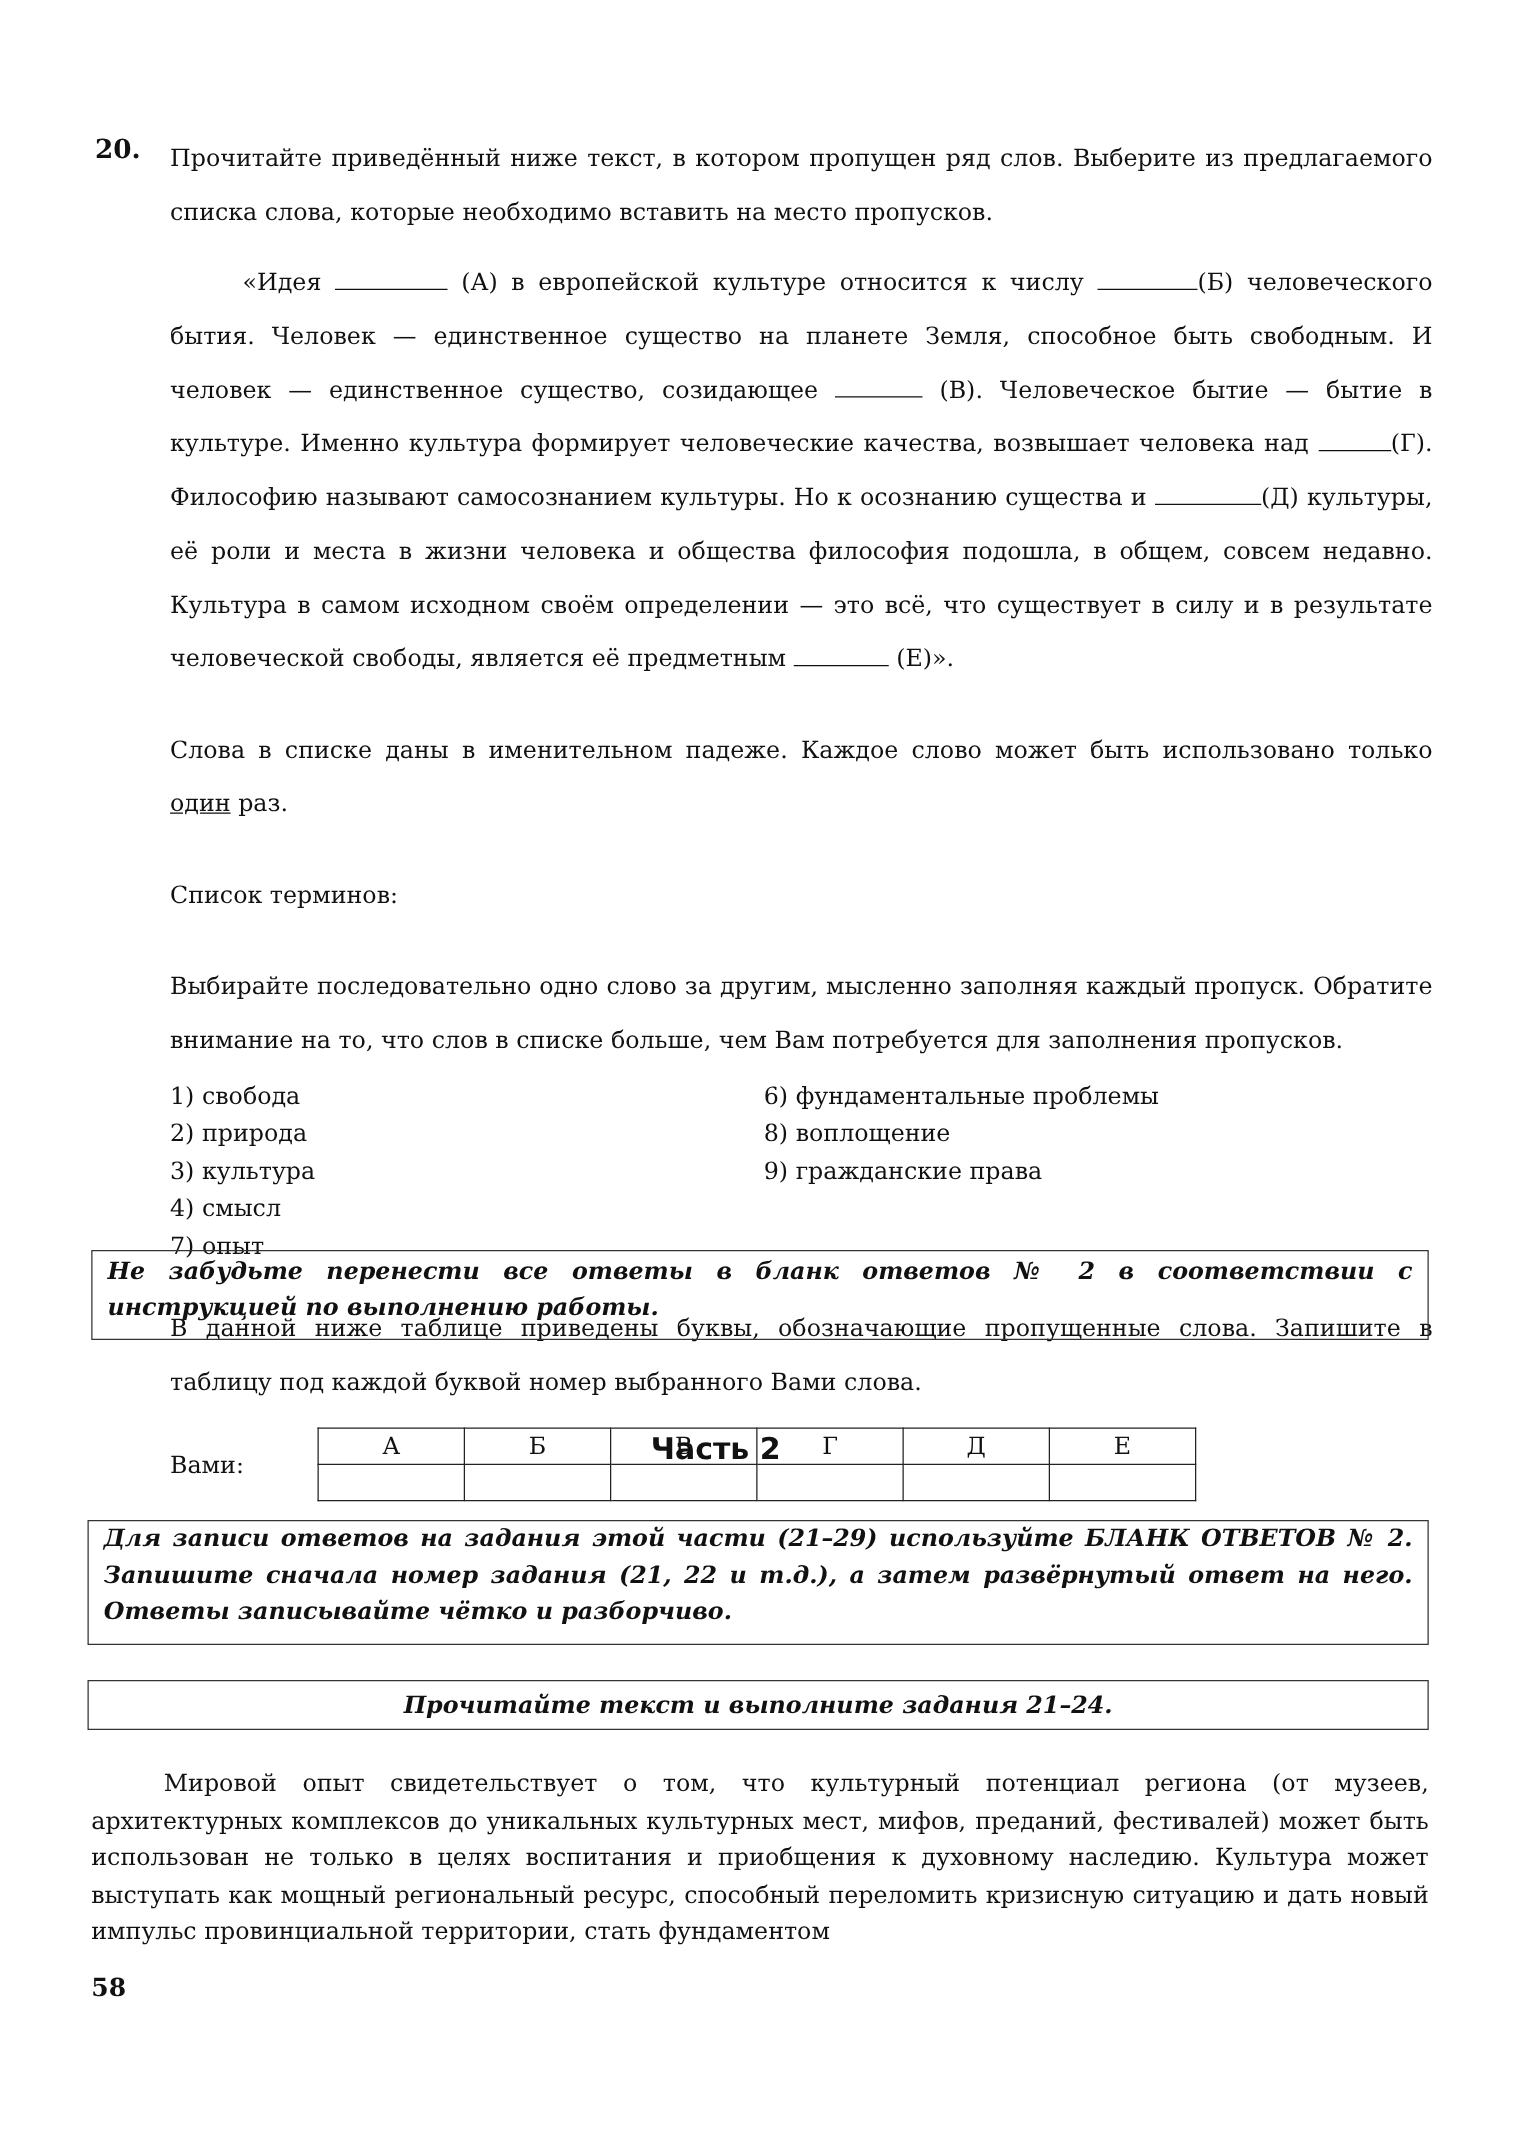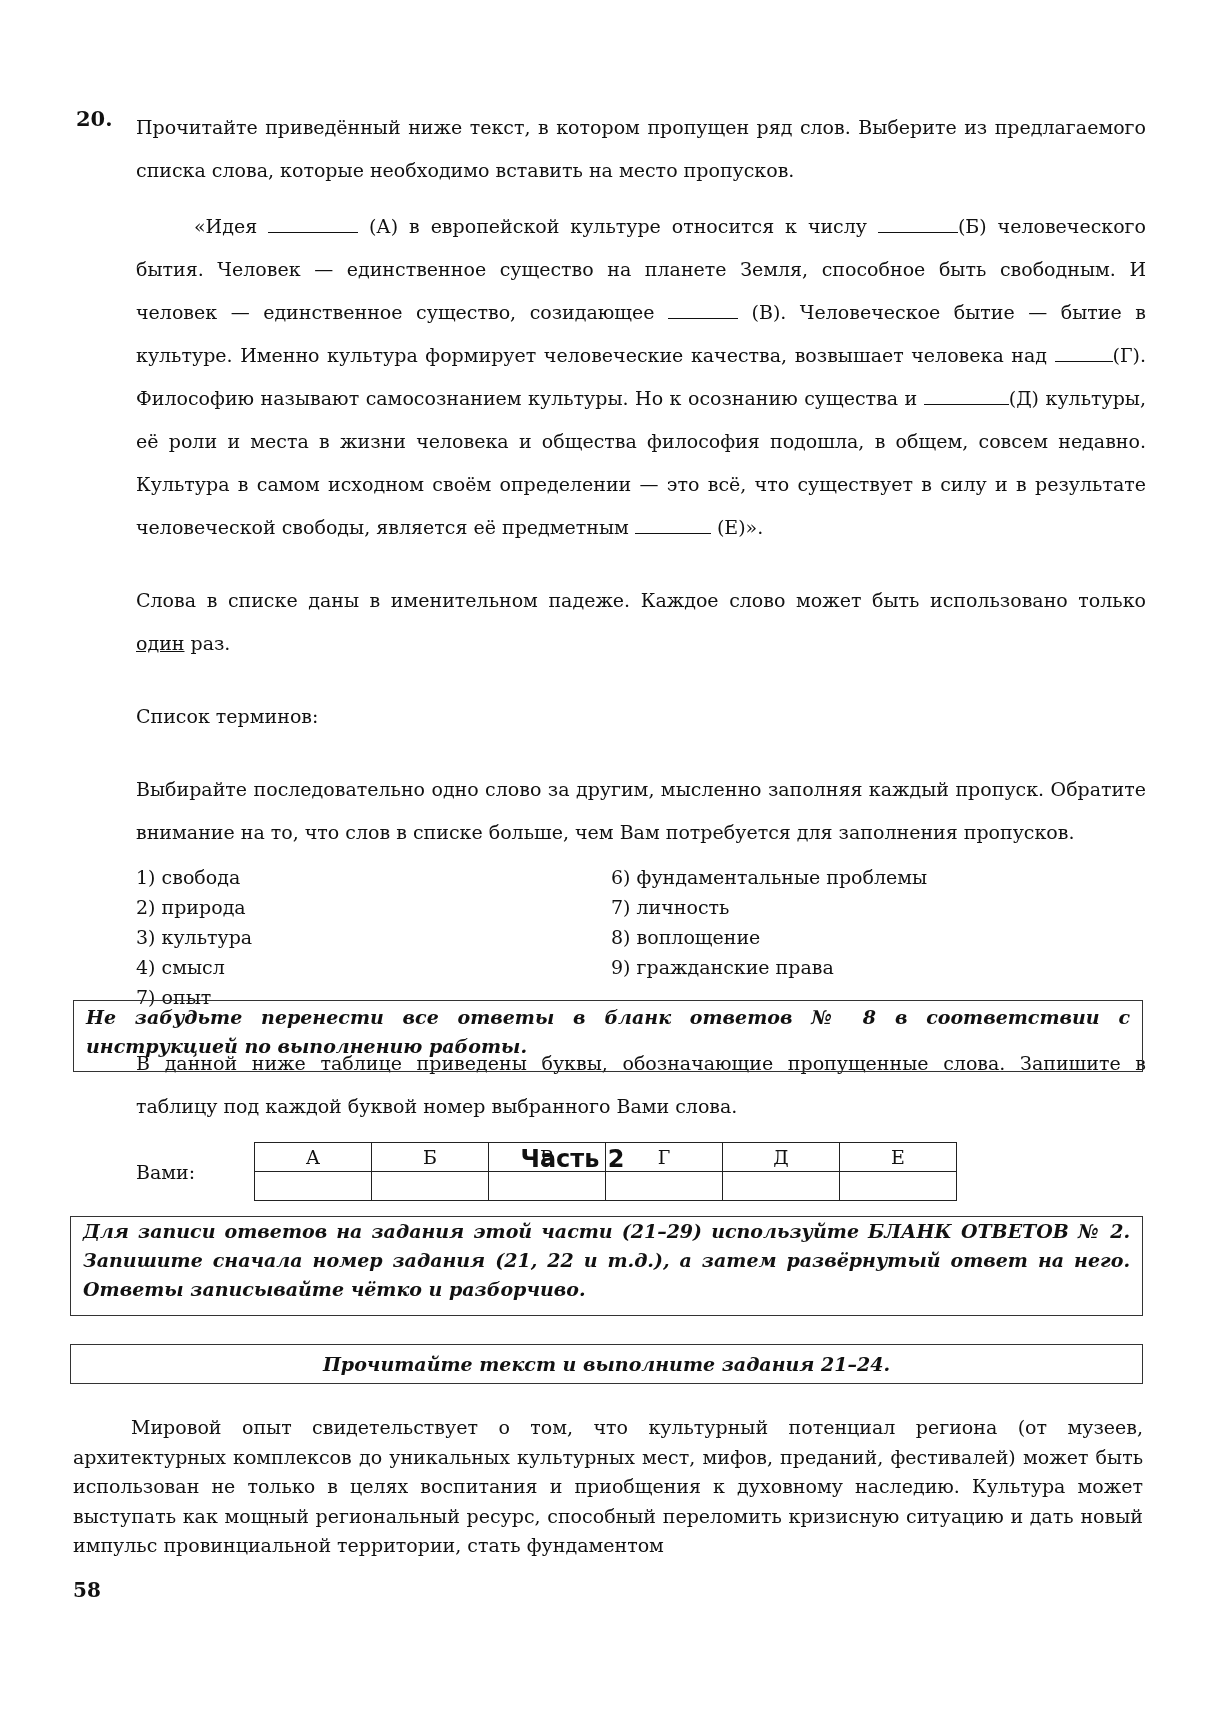--- a/index.html
+++ b/index.html
@@ -59,21 +59,20 @@
       <div class="terms">
         <div class="col">
           <div>1)  свобода</div>
           <div>2)  природа</div>
           <div>3)  культура</div>
           <div>4)  смысл</div>
           <div>7)  опыт</div>
         </div>
         <div class="col">
           <div>6) фундаментальные проблемы</div>
-          <div>7) личность</div>
           <div>8) воплощение</div>
           <div>9) гражданские права</div>
         </div>
       </div>
 
       <p class="para mt">В данной ниже таблице приведены буквы, обозначающие пропущенные слова. Запишите в таблицу под каждой буквой номер выбранного Вами слова.</p>
 
       <div class="answer">
         <div class="answer-label">Вами:</div>
         <table class="ans">
@@ -93,21 +92,21 @@
             <td></td>
             <td></td>
             <td></td>
           </tr>
         </tbody>
           </table>
       </div>
     </div>
   </div>
 
-  <div class="box box1">Не забудьте перенести все ответы в бланк ответов № 8 в соответствии с инструкцией по выполнению работы.</div>
+  <div class="box box1">Не забудьте перенести все ответы в бланк ответов № 2 в соответствии с инструкцией по выполнению работы.</div>
 
   <div class="part-title">Часть 2</div>
 
   <div class="box box2">Для записи ответов на задания этой части (21–29) используйте БЛАНК ОТВЕТОВ № 2. Запишите сначала номер задания (21, 22 и т.д.), а затем развёрнутый ответ на него. Ответы записывайте чётко и разборчиво.</div>
 
   <div class="box box3">Прочитайте текст и выполните задания 21–24.</div>
 
   <p class="reading">Мировой опыт свидетельствует о том, что культурный потенциал региона (от музеев, архитектурных комплексов до уникальных культурных мест, мифов, преданий, фестивалей) может быть использован не только в целях воспитания и приобщения к духовному наследию. Культура может выступать как мощный региональный ресурс, способный переломить кризисную ситуацию и дать новый импульс провинциальной территории, стать фундаментом</p>
 
   <div class="pagenum">58</div>

